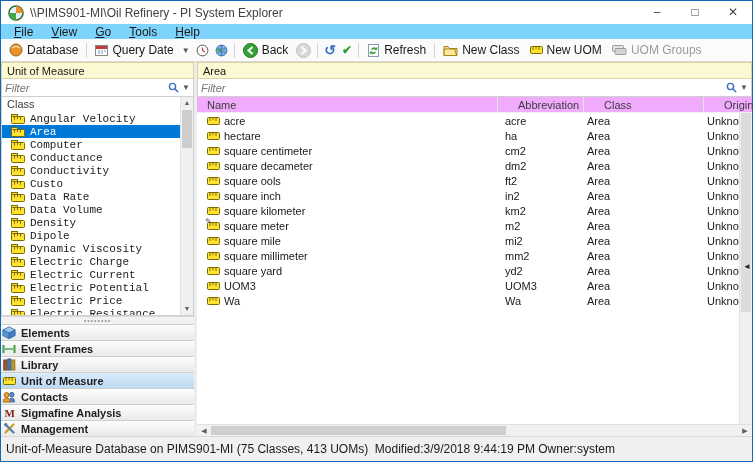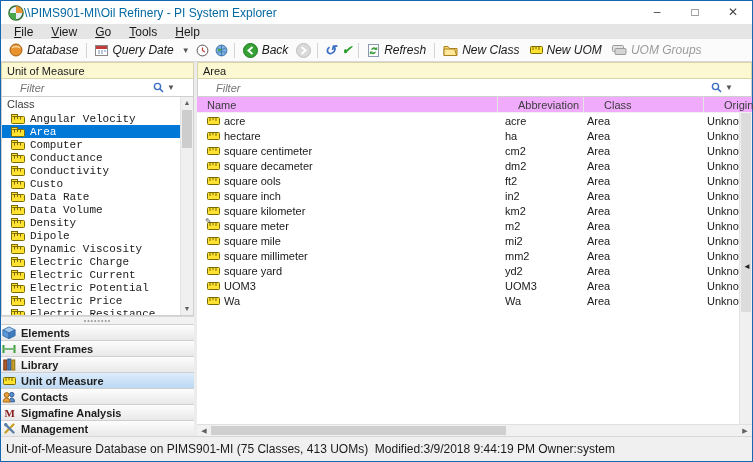--- a/index.html
+++ b/index.html
@@ -2,45 +2,45 @@
 <html><head>
 <meta charset="utf-8">
 <style>
   * { box-sizing: border-box; margin: 0; padding: 0; }
   html,body { width:753px; height:462px; font-family:"Liberation Sans",sans-serif; background:#fff; overflow:hidden; }
   .window { position:absolute; inset:0; border:1px solid #1667b1; background:#fff; display:flex; flex-direction:column; }
 
   
   .titlebar { height:23px; display:flex; align-items:center; padding-left:7px; background:#fff; flex:0 0 auto; }
   .title-icon { width:16px; height:16px; flex:0 0 auto; }
-  .title-text { font-size:12px; color:#0369a1; white-space:nowrap; }
+  .title-text { font-size:12px; color:#404040; margin-left:6px; white-space:nowrap; }
   .win-controls { margin-left:auto; display:flex; height:100%; }
   .win-btn { width:38px; text-align:center; font-size:12px; color:#444; line-height:23px; cursor:default; }
 
   
-  .menubar { height:15px; display:flex; align-items:center; padding-left:4px; background:#e5e5e5; font-size:12px; flex:0 0 auto; }
+  .menubar { height:15px; display:flex; align-items:center; padding-left:4px; background:#7dd3fc; font-size:12px; flex:0 0 auto; }
   .menu-item { padding:0 9px; color:#1a1a1a; white-space:nowrap; }
 
   
-  .toolbar { height:23px; display:flex; align-items:center; background:#fbfbfb; border-bottom:1px solid #d9d9d9; font-size:12px; padding:0 3px; flex:0 0 auto;font-style:italic; }
+  .toolbar { height:23px; display:flex; align-items:center; background:#fbfbfb; border-bottom:1px solid #d9d9d9; font-size:12px; padding:0 3px; flex:0 0 auto; }
   .tb-btn { display:flex; align-items:center; gap:4px; padding:0 5px; height:20px; color:#1a1a1a; white-space:nowrap; }
   .tb-btn.disabled { color:#9b9b9b; }
   .tb-icononly { padding:0 3px; }
   .tb-sep { width:1px; height:15px; background:#d4d4d4; margin:0 3px; flex:0 0 auto; }
   .tb-dd { font-size:8px; color:#555; padding:0 3px; }
   .glyph-undo { color:#3b6fc4; font-weight:bold; font-size:14px; line-height:1; }
   .glyph-check { color:#2e9e2e; font-weight:bold; font-size:12px; line-height:1; }
 
   
   .main { flex:1 1 auto; display:flex; min-height:0; background:#fff; }
   .left-panel { width:196px; flex:0 0 auto; display:flex; flex-direction:column; border-right:3px solid #ececec; min-height:0; }
   .right-panel { flex:1 1 auto; display:flex; flex-direction:column; min-width:0; min-height:0; position:relative; }
 
   .panel-header { height:17px; flex:0 0 auto; background:#fbf8d2; border:1px solid #d9d4a7; font-size:11px; color:#1a1a1a; display:flex; align-items:center; padding:0 5px; }
-  .filter-row { height:18px; flex:0 0 auto; border:1px solid #cfcfcf; border-top:none; background:#fff; display:flex; align-items:center; padding:0 18px; gap:3px; }
+  .filter-row { height:18px; flex:0 0 auto; border:1px solid #cfcfcf; border-top:none; background:#fff; display:flex; align-items:center; padding:0 3px; gap:3px; }
   .filter-row input { flex:1; min-width:0; border:none; outline:none; font-style:italic; font-size:11px; color:#444; font-family:"Liberation Sans",sans-serif; background:transparent; }
   .dd-arrow { font-size:8px; color:#555; }
 
   
   .class-list-wrap { flex:1 1 auto; border:1px solid #cfcfcf; border-top:none; background:#fff; position:relative; overflow:hidden; }
   .list-col-header { height:15px; font-size:11px; color:#3c3c3c; padding:1px 0 0 5px; background:#fff; }
   .class-items { position:absolute; top:15px; left:0; right:13px; bottom:0; overflow:hidden; }
   .class-item { height:13px; display:flex; align-items:center; gap:3px; padding-left:9px; font-size:11px; color:#1a1a1a; white-space:nowrap; }
   .class-item .ci-label { padding:0 2px;font-family:Liberation Mono, monospace; }
   .class-item.selected .ci-label { background:#0078d7; color:#fff; }

